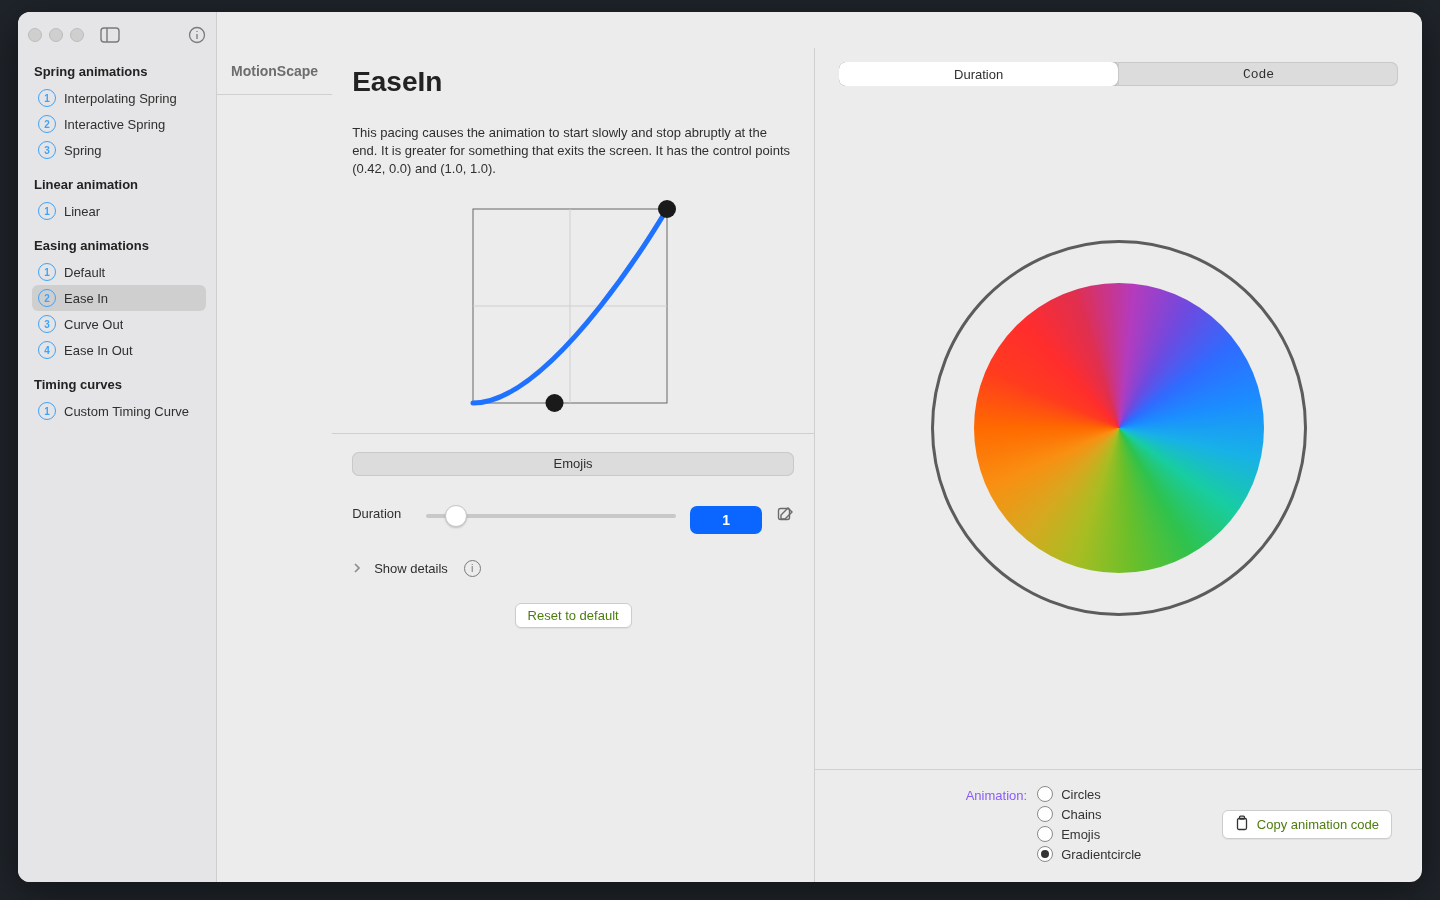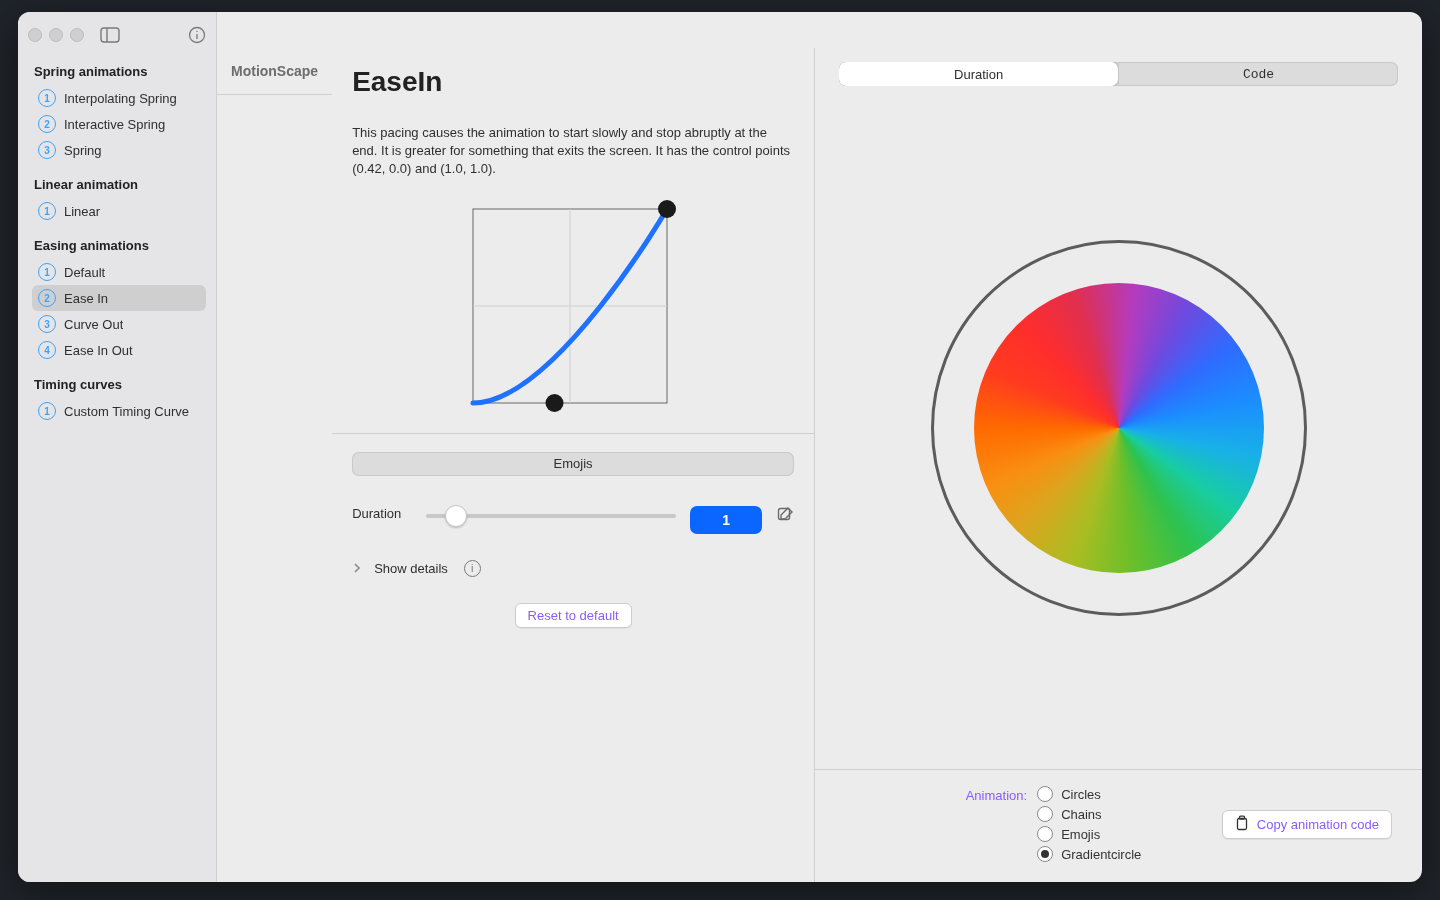--- a/index.html
+++ b/index.html
@@ -115,21 +115,21 @@
   }
   .edit-icon{color:#6b6b6b;}
 
   .disclosure-row{display:flex;align-items:center;gap:12px;margin-top:26px;color:#2f2f2f;}
   .chev{color:#8a8a8a;}
   .info-circle{width:15px;height:15px;border-radius:50%;border:1.3px solid #7a7a7a;color:#7a7a7a;font-size:11px;display:flex;align-items:center;justify-content:center;margin-left:4px;}
 
   .reset-wrap{display:flex;justify-content:center;margin-top:26px;}
   .push-btn{
     background:#fff;border:1px solid #cccccc;border-radius:6px;
-    padding:4px 12px;font-size:13px;color:#8b5cf6;
+    padding:4px 12px;font-size:13px;color:#4d7c0f;
     box-shadow:0 1px 1px rgba(0,0,0,0.06);
     display:flex;align-items:center;gap:8px;
   }
 
   
   .preview-top{padding:14px 24px 0 24px;}
   .seg-wide{margin:0;}
   .preview-canvas{flex:1;display:flex;align-items:center;justify-content:center;border-bottom:1px solid var(--divider);}
   .ring{width:370px;height:370px;border-radius:50%;border:3px solid #5c5c5c;display:flex;align-items:center;justify-content:center;}
   .wheel{

